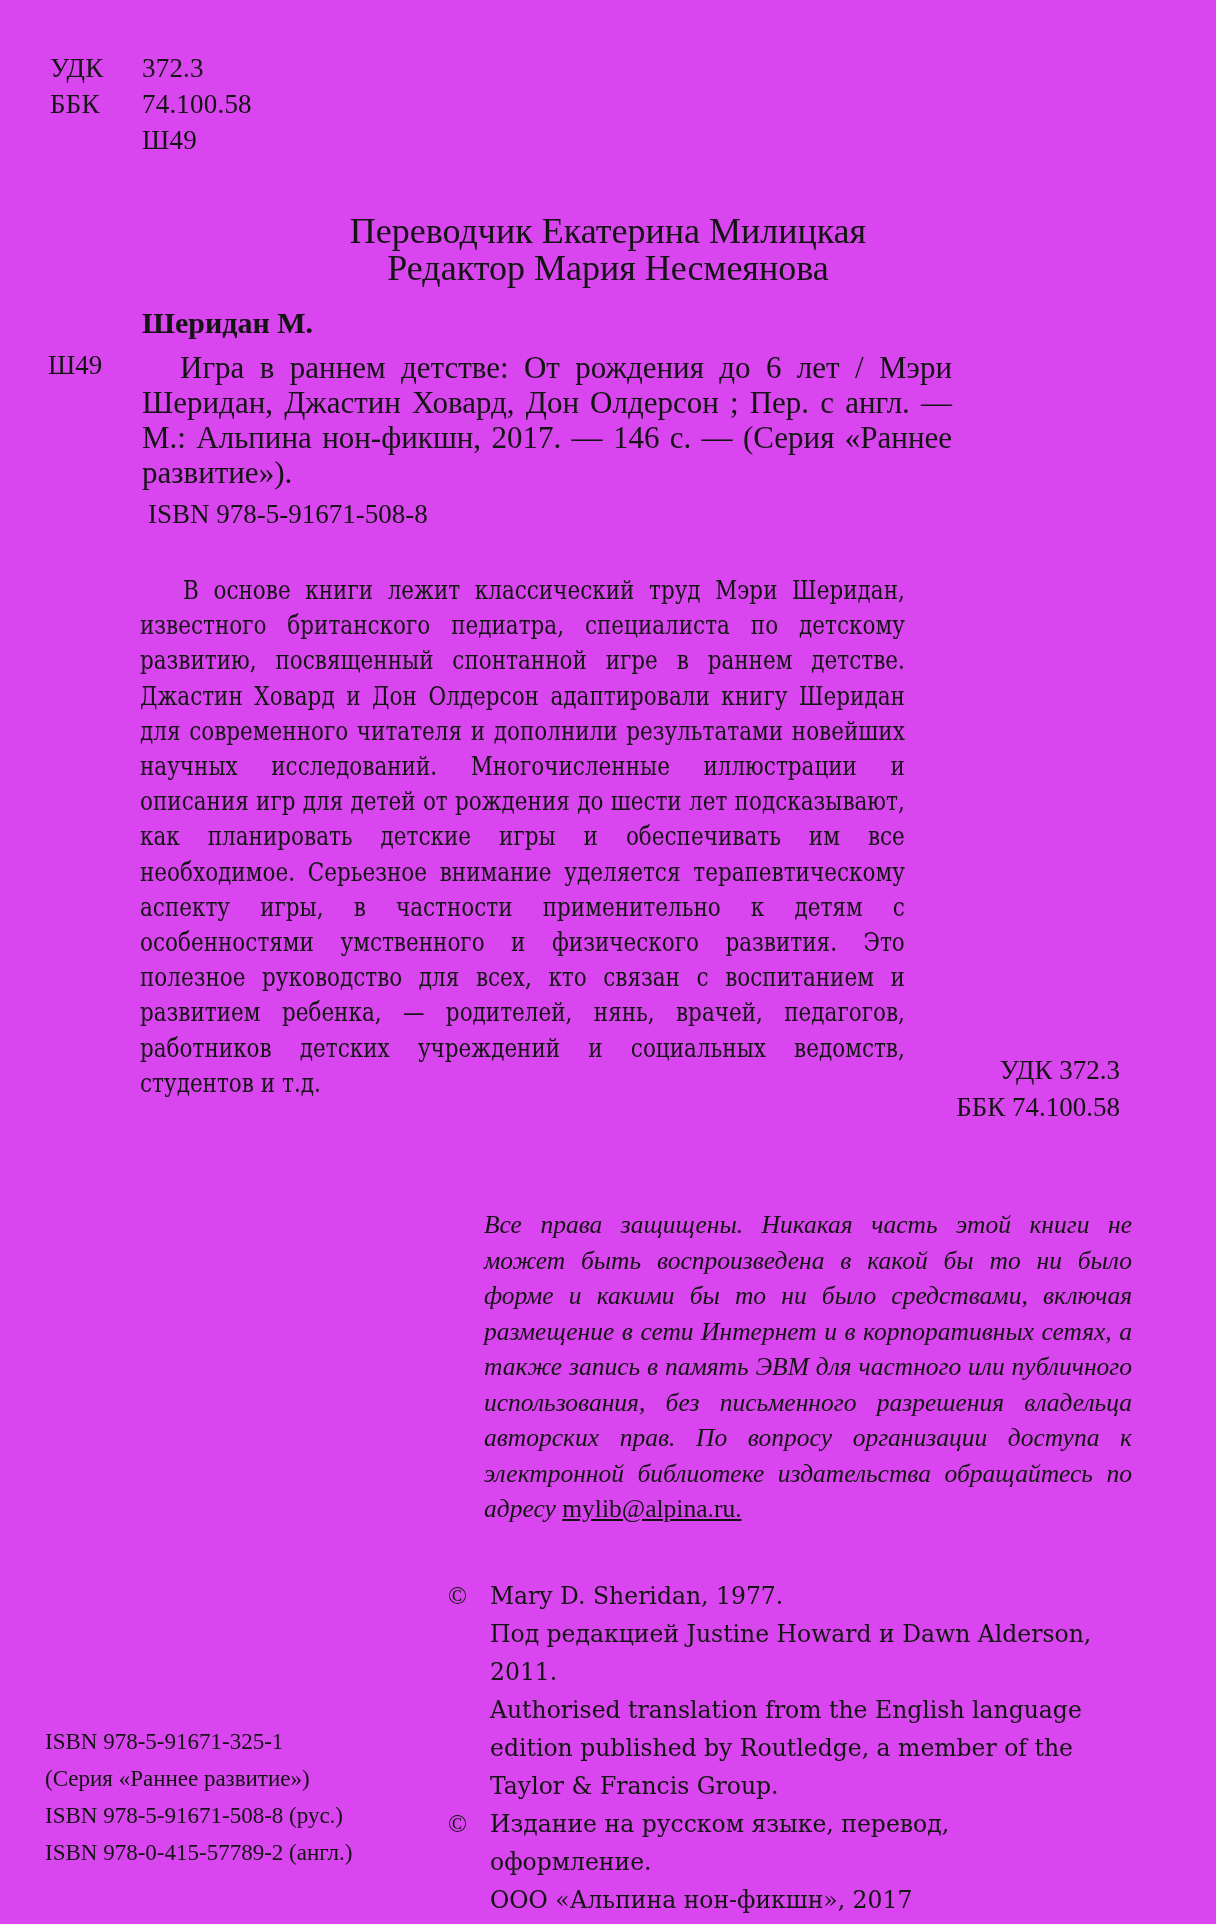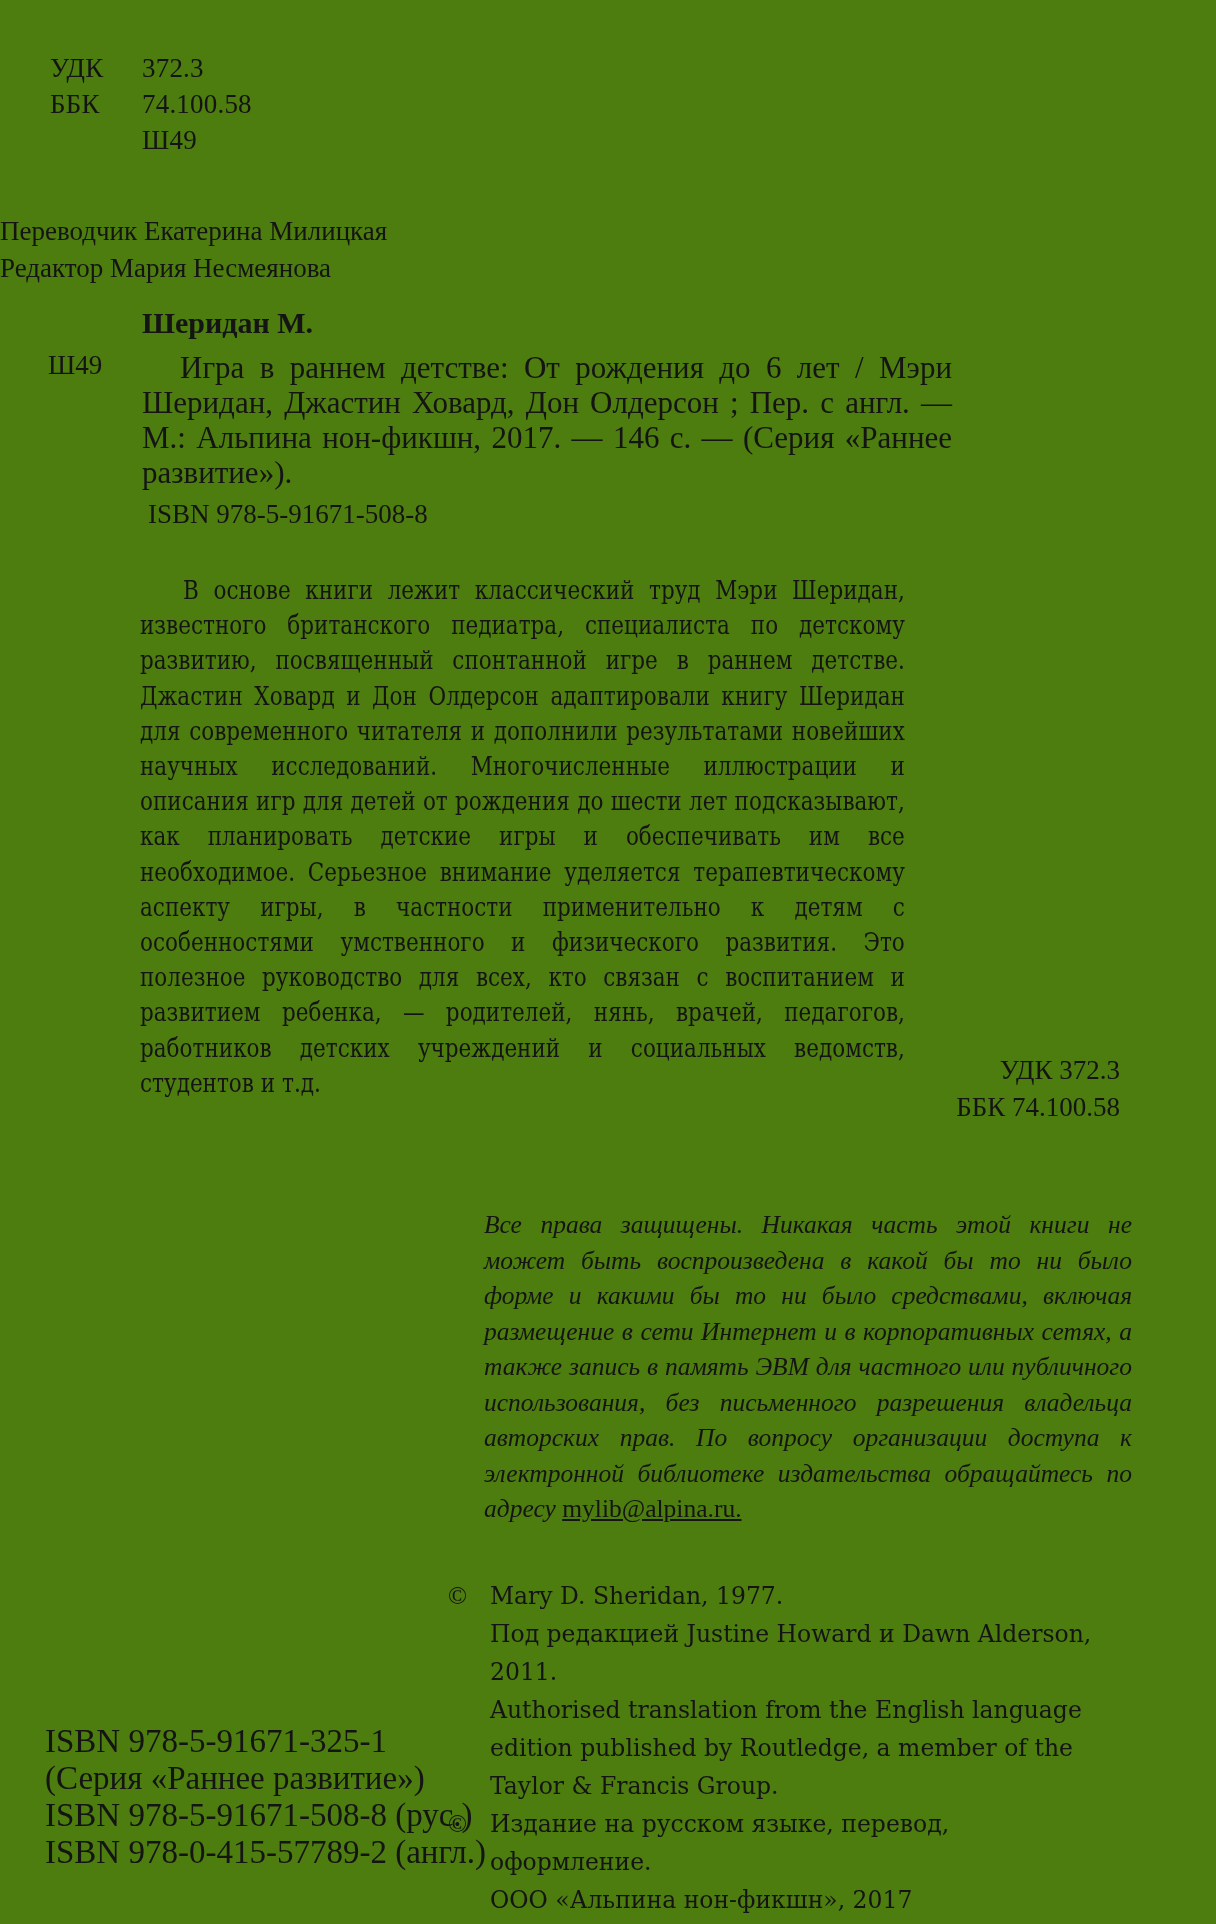--- a/index.html
+++ b/index.html
@@ -12,21 +12,21 @@
     height: 1924px;
     position: relative;
     font-family: "Liberation Serif", "DejaVu Serif", serif;
     color: #141414;
     overflow: hidden;
   }
 
   .page {
     position: absolute;
     inset: 0;
-    background: #4d7c0f;
+    background: #d946ef;
   }
 
   
   #udk-block {
     position: absolute;
     left: 50px;
     top: 50px;
     font-size: 27px;
     line-height: 36px;
     letter-spacing: 0.2px;
@@ -41,22 +41,22 @@
   #udk-block .indent-code {
     padding-left: 92px;
   }
 
   
   #credits {
     position: absolute;
     left: 0;
     right: 0;
     top: 213px;
-    text-align: left;
-    font-size: 27px;
+    text-align: center;
+    font-size: 36px;
     line-height: 37px;
   }
   #credits div { white-space: nowrap; }
 
   
   #biblio {
     position: absolute;
     left: 142px;
     top: 306px;
     width: 810px;
@@ -161,21 +161,21 @@
   }
   #copyright .c-text.block {
     text-align: left;
   }
 
   
   #isbn-stack {
     position: absolute;
     left: 45px;
     top: 1723px;
-    font-size: 33px;
+    font-size: 23px;
     line-height: 37px;
   }
   #isbn-stack div { white-space: nowrap; }
 </style>
 </head>
 <body>
 
 <div class="page">
 
   <div id="udk-block">

